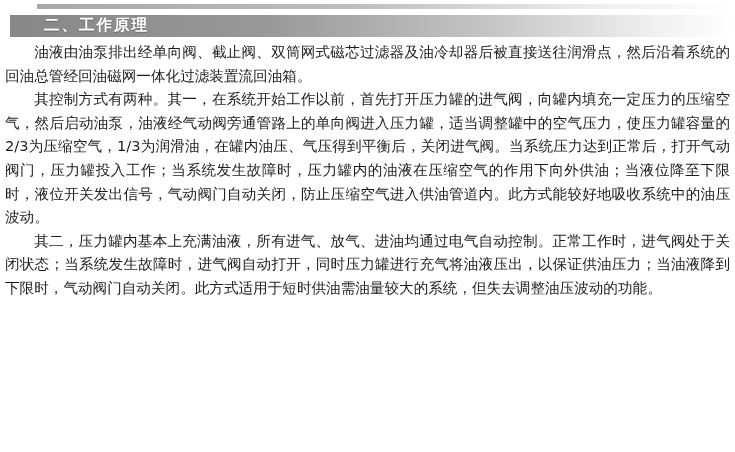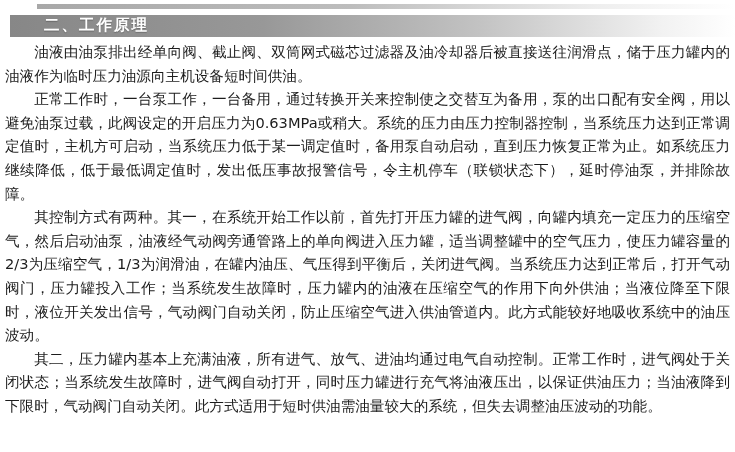--- a/index.html
+++ b/index.html
@@ -63,18 +63,17 @@
 </style>
 </head>
 <body>
 
 <div class="page">
   <div class="top-rule"></div>
   <div class="header-bar">
     <span class="header-title">二、工作原理</span>
   </div>
   <div class="body-text">
-    <p>油液由油泵排出经单向阀、截止阀、双筒网式磁芯过滤器及油冷却器后被直接送往润滑点，储于压力罐内的油液作为临时压力油源向主机设备短时间供油。</p>
-    <p>正常工作时，一台泵工作，一台备用，通过转换开关来控制使之交替互为备用，泵的出口配有安全阀，用以避免油泵过载，此阀设定的开启压力为0.63MPa或稍大。系统的压力由压力控制器控制，当系统压力达到正常调定值时，主机方可启动，当系统压力低于某一调定值时，备用泵自动启动，直到压力恢复正常为止。如系统压力继续降低，低于最低调定值时，发出低压事故报警信号，令主机停车（联锁状态下），延时停油泵，并排除故障。</p>
+    <p>油液由油泵排出经单向阀、截止阀、双筒网式磁芯过滤器及油冷却器后被直接送往润滑点，然后沿着系统的回油总管经回油磁网一体化过滤装置流回油箱。</p>
     <p>其控制方式有两种。其一，在系统开始工作以前，首先打开压力罐的进气阀，向罐内填充一定压力的压缩空气，然后启动油泵，油液经气动阀旁通管路上的单向阀进入压力罐，适当调整罐中的空气压力，使压力罐容量的2/3为压缩空气，1/3为润滑油，在罐内油压、气压得到平衡后，关闭进气阀。当系统压力达到正常后，打开气动阀门，压力罐投入工作；当系统发生故障时，压力罐内的油液在压缩空气的作用下向外供油；当液位降至下限时，液位开关发出信号，气动阀门自动关闭，防止压缩空气进入供油管道内。此方式能较好地吸收系统中的油压波动。</p>
     <p>其二，压力罐内基本上充满油液，所有进气、放气、进油均通过电气自动控制。正常工作时，进气阀处于关闭状态；当系统发生故障时，进气阀自动打开，同时压力罐进行充气将油液压出，以保证供油压力；当油液降到下限时，气动阀门自动关闭。此方式适用于短时供油需油量较大的系统，但失去调整油压波动的功能。</p>
   </div>
 </div>
 
 </body></html>

